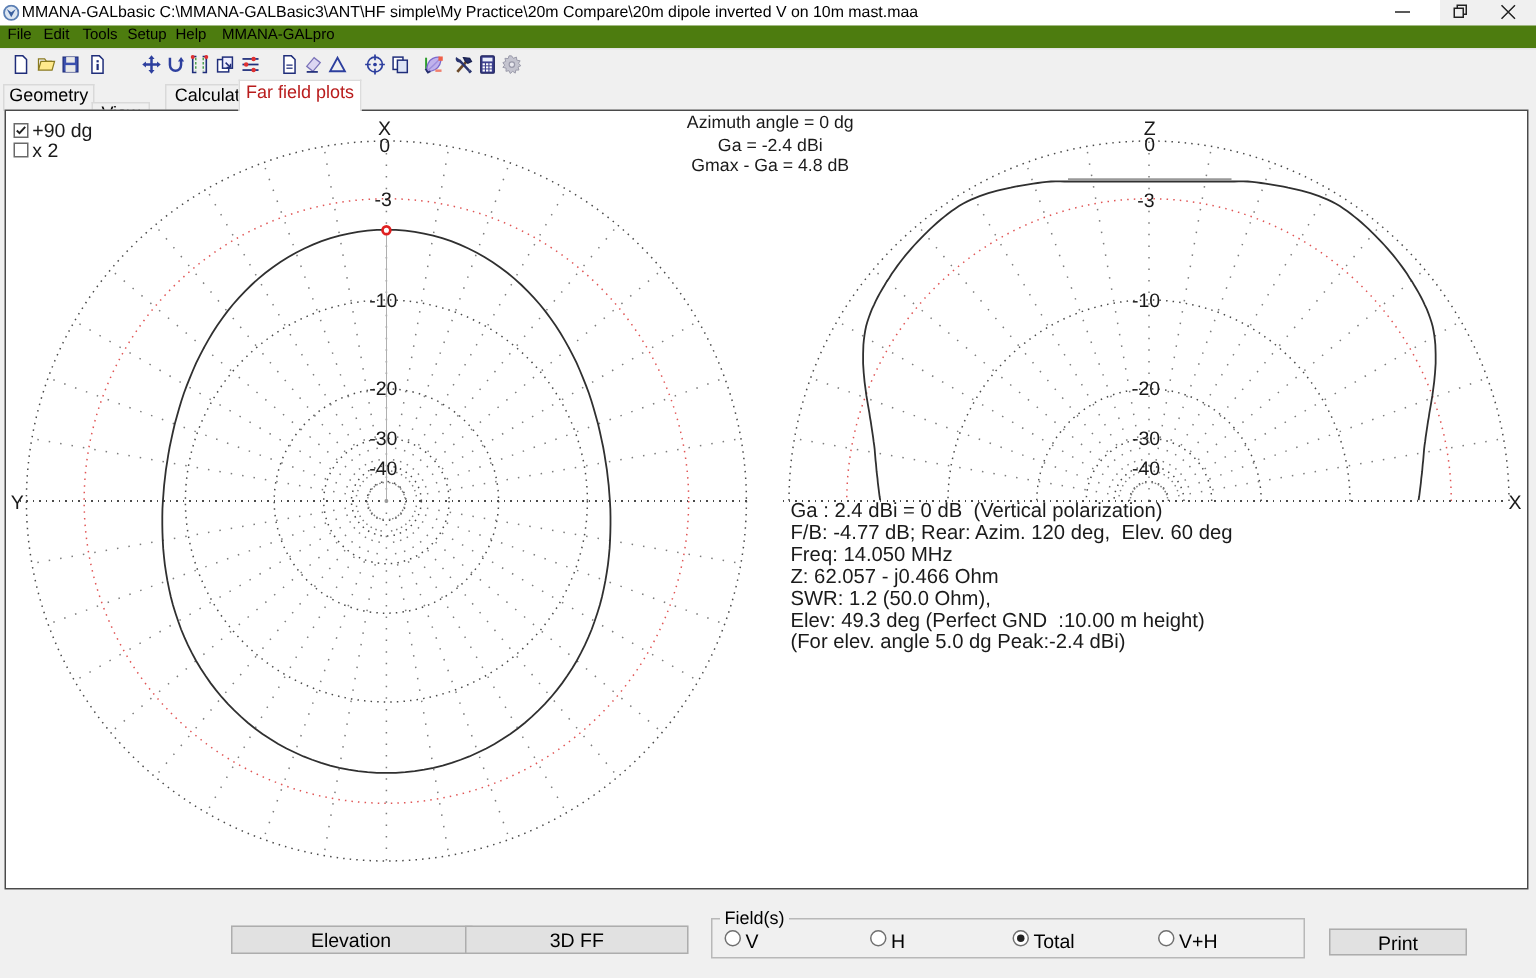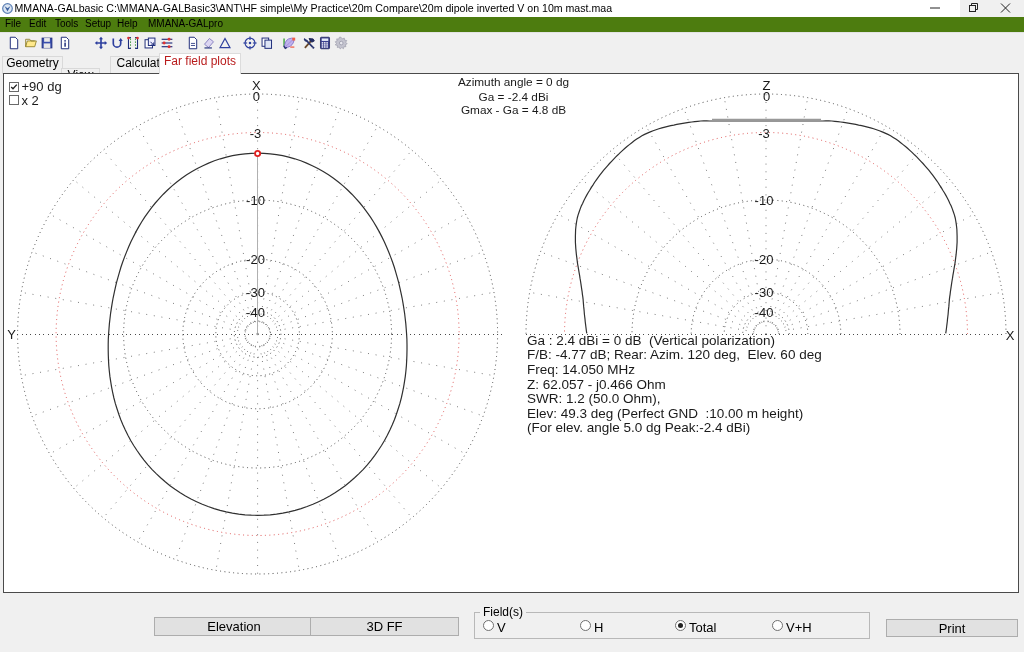--- a/index.html
+++ b/index.html
@@ -267,21 +267,21 @@
 <text x="21.5" y="104.5" font-size="13" fill="#1a1a1a">x 2</text>
 </svg>
 <div class="cbx" style="left:9px;top:81.5px;">
  <svg width="8" height="8" viewBox="0 0 8 8">
       <path d="M1.2 4 L3 5.8 L6.8 1.6" fill="none" stroke="#222" stroke-width="1.3"></path>
     </svg>
 </div>
 <div class="cbx" style="left:9px;top:95px;"></div>
 <div class="btn" style="left:135.5px;top:616.5px;width:161px;height:19px;line-height:18px;margin-left:18px;">Elevation</div>
 <div class="btn" style="left:310px;top:616.5px;width:149px;height:19px;line-height:18px;">3D FF</div>
-<div class="btn" style="left:886px;top:619px;width:132px;height:18px;line-height:17px;">Print</div>
+<div class="btn" style="left:886px;top:619px;width:92px;height:18px;line-height:17px;">Print</div>
 <div id="fieldbox"></div>
 <div id="fieldlabel">Field(s)</div>
 <div class="radio" style="left:483px;"></div>
 <div class="rlabel" style="left:497px;">V</div>
 <div class="radio" style="left:580px;"></div>
 <div class="rlabel" style="left:594px;">H</div>
 <div class="radio" style="left:675px;">
     <div style="position:absolute;left:2px;top:2px;width:5px;height:5px;border-radius:50%;background:#222;"></div>
   </div>
 <div class="rlabel" style="left:689px;">Total</div>

